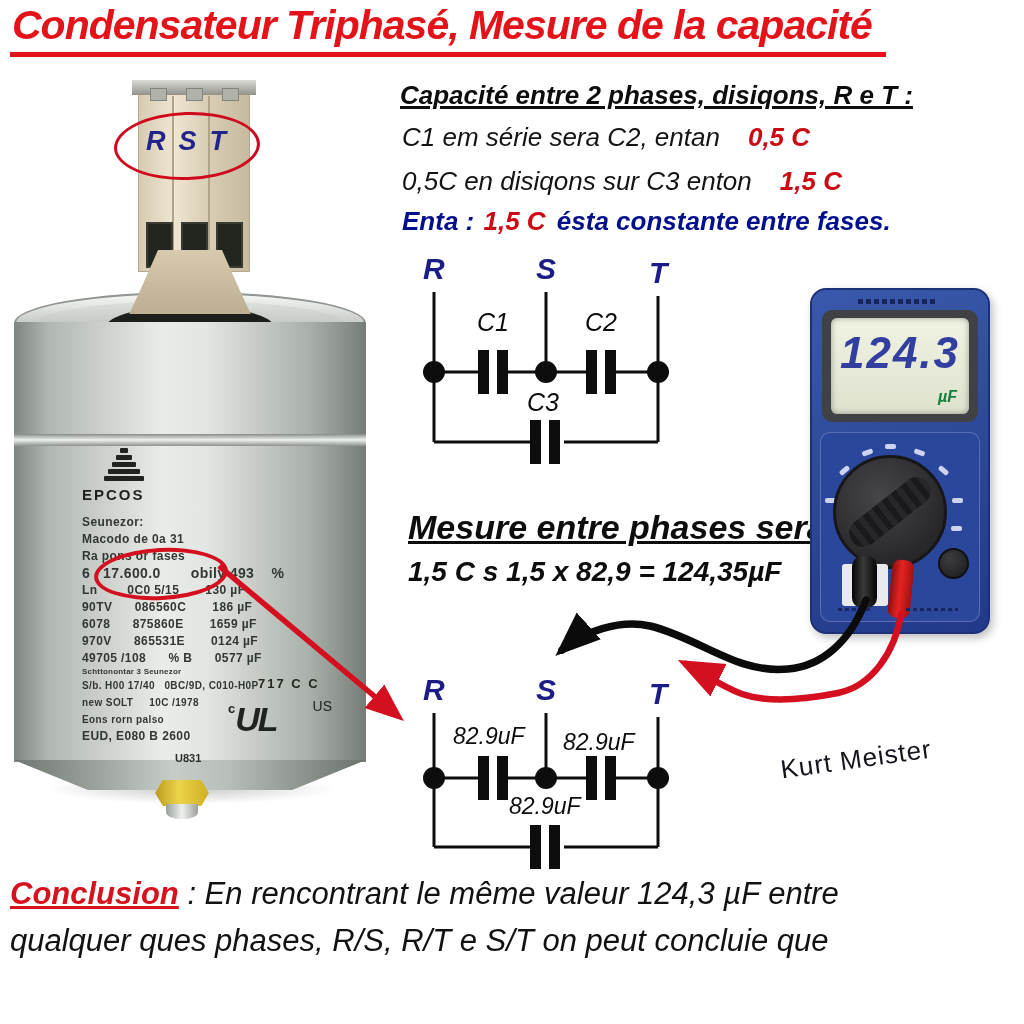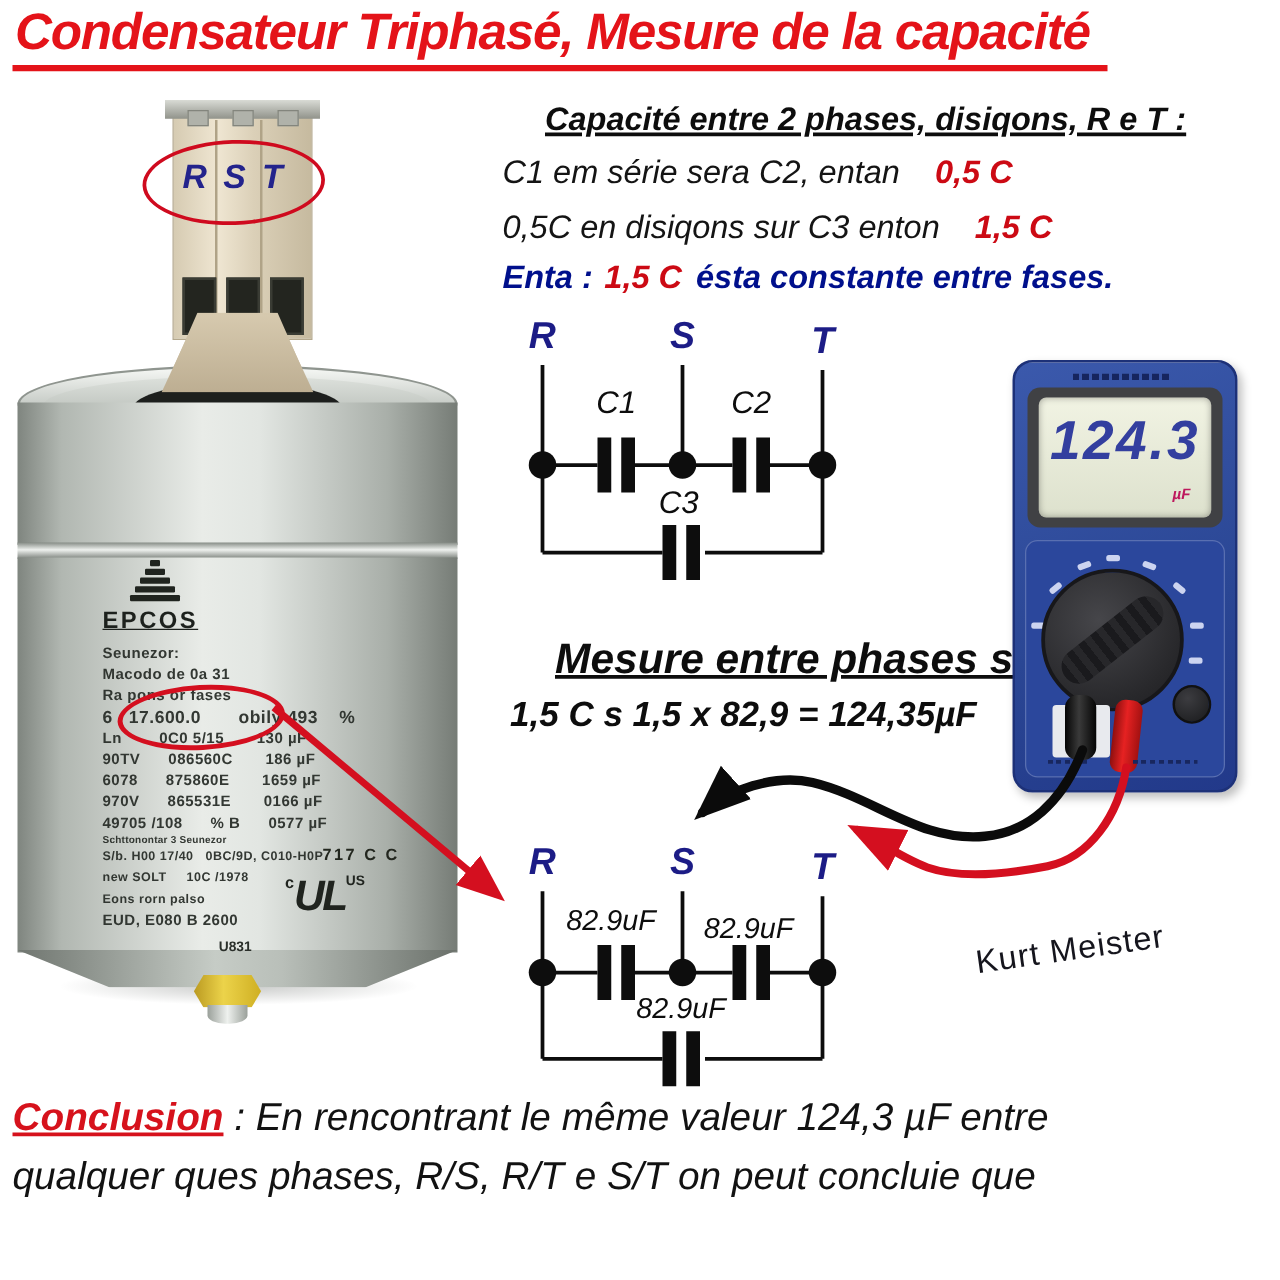--- a/index.html
+++ b/index.html
@@ -7,21 +7,21 @@
          font-family:"Liberation Sans",sans-serif;color:#111;}
   .abs{position:absolute;}
 
   
   .title{left:10px;top:2px;font-size:41px;font-weight:bold;font-style:italic;
          color:#e41319;letter-spacing:-1px;border-bottom:5px solid #e41319;
          padding:0 14px 3px 2px;white-space:nowrap;}
 
   
   .h-black{font-weight:bold;font-style:italic;font-size:26px;color:#0d0d0d;
-           text-decoration:underline;text-decoration-thickness:3px;white-space:nowrap;margin-left:36px;}
+           text-decoration:underline;text-decoration-thickness:3px;white-space:nowrap;}
   .body-line{font-style:italic;font-size:26px;color:#141414;white-space:nowrap;}
   .red-val{color:#cc0a14;font-weight:bold;margin-left:28px;}
   .navy-line{font-style:italic;font-weight:bold;font-size:26px;color:#00108c;white-space:nowrap;}
   .navy-line .red-val{margin-left:4px;margin-right:4px;}
   .formula{font-style:italic;font-weight:bold;font-size:28px;color:#0d0d0d;white-space:nowrap;}
 
   
   .node-lbl{font-weight:bold;font-style:italic;font-size:30px;color:#1c1c86;}
   .cap-lbl{font-style:italic;font-size:25px;color:#0d0d0d;white-space:nowrap;}
 
@@ -54,51 +54,51 @@
   .tb-tab{top:88px;width:15px;height:11px;background:#b0b2aa;border:1px solid #83857d;}
   .tb-sep{top:96px;width:2px;height:176px;background:#b0a387;}
   .tb-win{top:222px;width:27px;height:46px;background:#23251f;border:2px solid #3a3c34;box-sizing:border-box;}
   .rst{left:146px;top:126px;width:100px;display:flex;gap:13px;
        font-weight:bold;font-style:italic;font-size:27px;color:#23238c;}
   .rst-ellipse{left:114px;top:112px;width:140px;height:62px;border:3.5px solid #cf0a1e;
                border-radius:50%;transform:rotate(-2deg);}
   .epcos-logo{left:104px;top:448px;width:40px;height:34px;display:flex;flex-direction:column;
               align-items:center;gap:2px;}
   .epcos-logo i{display:block;background:#20241f;height:5px;border-radius:1px;}
-  .epcos-word{left:82px;top:486px;font-size:19px;font-weight:bold;letter-spacing:2px;color:#1d211d;text-decoration:underline;}
+  .epcos-word{left:82px;top:486px;font-size:15px;font-weight:bold;letter-spacing:2px;color:#1d211d;}
   .lbl-lines{left:82px;top:514px;}
   .lbl-line{font-size:12px;font-weight:bold;color:#2a2f2a;letter-spacing:.4px;
             white-space:pre;line-height:17px;opacity:.95;}
   .lbl-tiny{font-size:8px;line-height:10px;letter-spacing:.2px;}
   .ce-mark{left:258px;top:676px;font-size:13px;font-weight:bold;color:#23271f;letter-spacing:2px;}
   .ul-mark{left:228px;top:698px;color:#20241f;}
   .ul-c{font-size:13px;font-weight:bold;vertical-align:18px;}
   .ul-letters{font-size:34px;font-weight:bold;font-style:italic;letter-spacing:-2px;}
-  .ul-us{font-size:11px;font-weight:bold;vertical-align:20px;}
+  .ul-us{font-size:14px;font-weight:normal;vertical-align:20px;margin-left:36px;}
   .serial{left:175px;top:752px;font-size:11px;font-weight:bold;color:#2a2f2a;}
   .red-circle{left:94px;top:548px;width:126px;height:44px;border:4px solid #d40f1f;
               border-radius:50%;transform:rotate(-3deg);}
   .stud-hex{left:150px;top:780px;width:64px;height:26px;
             background:linear-gradient(90deg,#b08e18,#ecd34a 45%,#caa91c);
             clip-path:polygon(8% 50%,20% 0,80% 0,92% 50%,80% 100%,20% 100%);}
   .stud-tip{left:166px;top:804px;width:32px;height:15px;border-radius:0 0 45% 45%;
             background:linear-gradient(90deg,#9aa09a,#eef1ee 50%,#9aa09a);}
 
   
   .meter{left:810px;top:288px;width:180px;height:346px;border-radius:16px;
          background:linear-gradient(160deg,#3b59ac,#2a4694 60%,#22398a);
          border:2px solid #1d3178;box-sizing:border-box;box-shadow:3px 4px 8px rgba(0,0,0,.25);}
   .brand-dash{left:858px;top:299px;width:78px;height:5px;
               background:repeating-linear-gradient(90deg,#16255e 0 5px,rgba(0,0,0,0) 5px 8px);}
   .bezel{left:822px;top:310px;width:156px;height:112px;border-radius:10px;background:#404144;}
   .lcd{left:831px;top:318px;width:138px;height:96px;border-radius:6px;
        background:linear-gradient(180deg,#f1f3e3,#dde1cd);box-shadow:inset 0 0 6px rgba(0,0,0,.35);}
   .lcd-read{left:831px;top:328px;width:138px;text-align:center;font-size:44px;font-style:italic;
             font-weight:600;color:#333f9f;letter-spacing:2px;}
-  .lcd-unit{left:938px;top:388px;font-size:12px;font-weight:bold;font-style:italic;color:#be185d;}
+  .lcd-unit{left:938px;top:388px;font-size:16px;font-weight:bold;font-style:italic;color:#15803d;}
   .panel{left:820px;top:432px;width:160px;height:190px;border-radius:10px;
          background:#2b479c;border:1px solid rgba(255,255,255,.22);box-sizing:border-box;}
   .dial-tick{width:11px;height:5px;background:#ccd4f0;border-radius:2px;}
   .knob{left:833px;top:455px;width:114px;height:114px;border-radius:50%;
         background:radial-gradient(circle at 40% 35%,#46464a,#28282b 70%,#1d1d20);
         border:3px solid #17171a;box-sizing:border-box;}
   .knob-bar{left:842px;top:498px;width:96px;height:28px;border-radius:14px;
             background:repeating-linear-gradient(90deg,#1a1a1d 0 6px,#27272a 6px 12px);
             transform:rotate(-38deg);}
   .pwr-btn{left:938px;top:548px;width:27px;height:27px;border-radius:50%;
@@ -168,21 +168,21 @@
     </div>
     <div class="abs epcos-word">EPCOS</div>
     <div class="abs lbl-lines">
       <div class="lbl-line">Seunezor:</div>
       <div class="lbl-line">Macodo de 0a 31</div>
       <div class="lbl-line">Ra pons or fases</div>
       <div class="lbl-line" style="font-size:14px;">6   17.600.0       obily 493    %</div>
       <div class="lbl-line">Ln        0C0 5/15       130 µF</div>
       <div class="lbl-line">90TV      086560C       186 µF</div>
       <div class="lbl-line">6078      875860E       1659 µF</div>
-      <div class="lbl-line">970V      865531E       0166 µF</div>
+      <div class="lbl-line">970V      865531E       0124 µF</div>
       <div class="lbl-line">49705 /108      % B      0577 µF</div>
       <div class="lbl-line lbl-tiny">Schttonontar 3 Seunezor</div>
       <div class="lbl-line" style="font-size:10px;">S/b. H00 17/40   0BC/9D, C010-H0P</div>
       <div class="lbl-line" style="font-size:10px;">new SOLT     10C /1978</div>
       <div class="lbl-line" style="font-size:10px;">Eons rorn palso</div>
       <div class="lbl-line">EUD, E080 B 2600</div>
     </div>
     <div class="abs serial">U831</div>
     <div class="abs ce-mark">717 C C</div>
     <div class="abs ul-mark">

